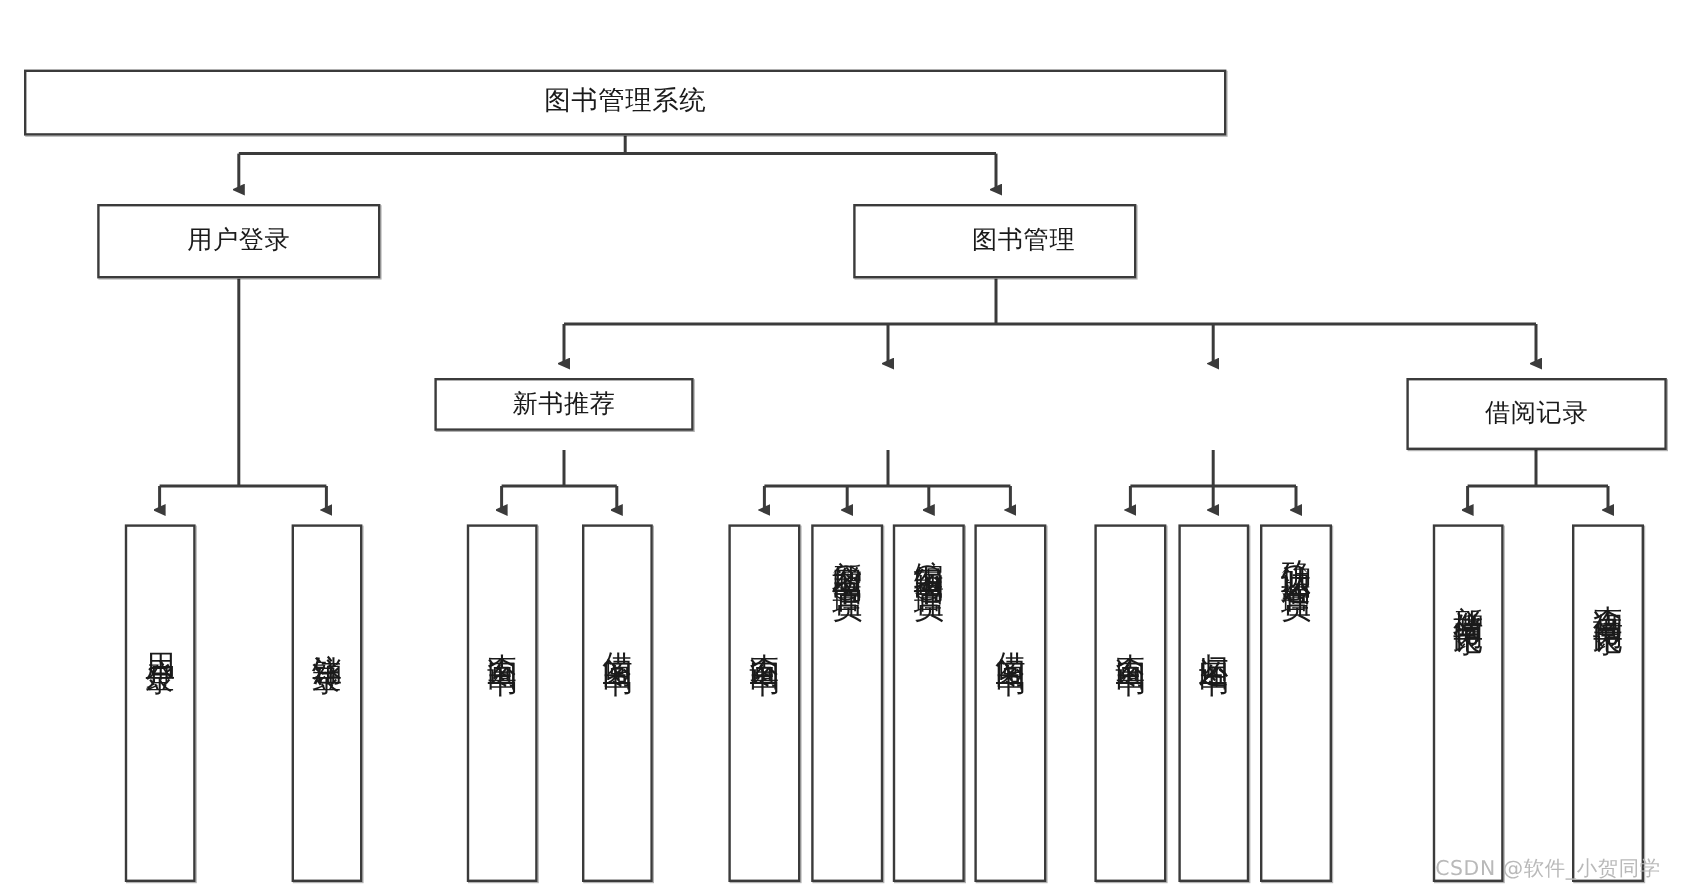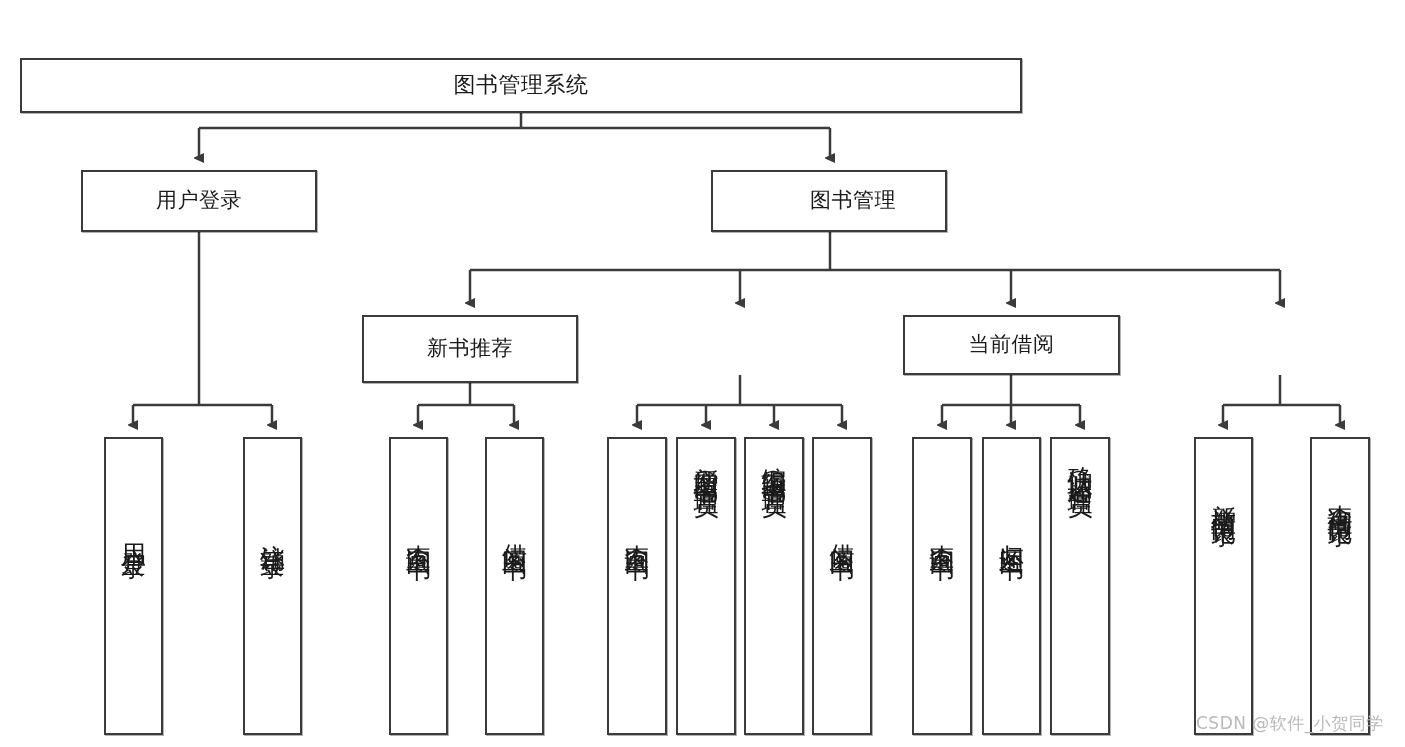--- a/index.html
+++ b/index.html
@@ -128,25 +128,25 @@
     <span class="label">图书管理系统</span>
   </div>
 
   <div class="node horizontal" style="left:81px; top:170px; width:236px; height:62px;">
     <span class="label">用户登录</span>
   </div>
   <div class="node horizontal" style="left:711px; top:170px; width:236px; height:62px;padding-left:48px;">
     <span class="label">图书管理</span>
   </div>
 
-  <div class="node horizontal" style="left:362px; top:315px; width:216px; height:68px;">
+  <div class="node horizontal" style="left:362px; top:315px; width:216px; height:44px;">
     <span class="label">新书推荐</span>
   </div>
-  <div class="node horizontal" style="left:903px; top:315px; width:217px; height:60px;">
-    <span class="label">当前借阅</span>
+  <div class="node horizontal" style="left:1172px; top:315px; width:217px; height:60px;">
+    <span class="label">借阅记录</span>
   </div>
 
   <div class="node vertical" style="left:104px; top:437px; width:59px; height:298px; padding-top:85px;">
     <span class="label">用户登录</span>
   </div>
   <div class="node vertical" style="left:243px; top:437px; width:59px; height:298px; padding-top:85px;">
     <span class="label">注销登录</span>
   </div>
 
   <div class="node vertical" style="left:389px; top:437px; width:59px; height:298px; padding-top:85px;">

